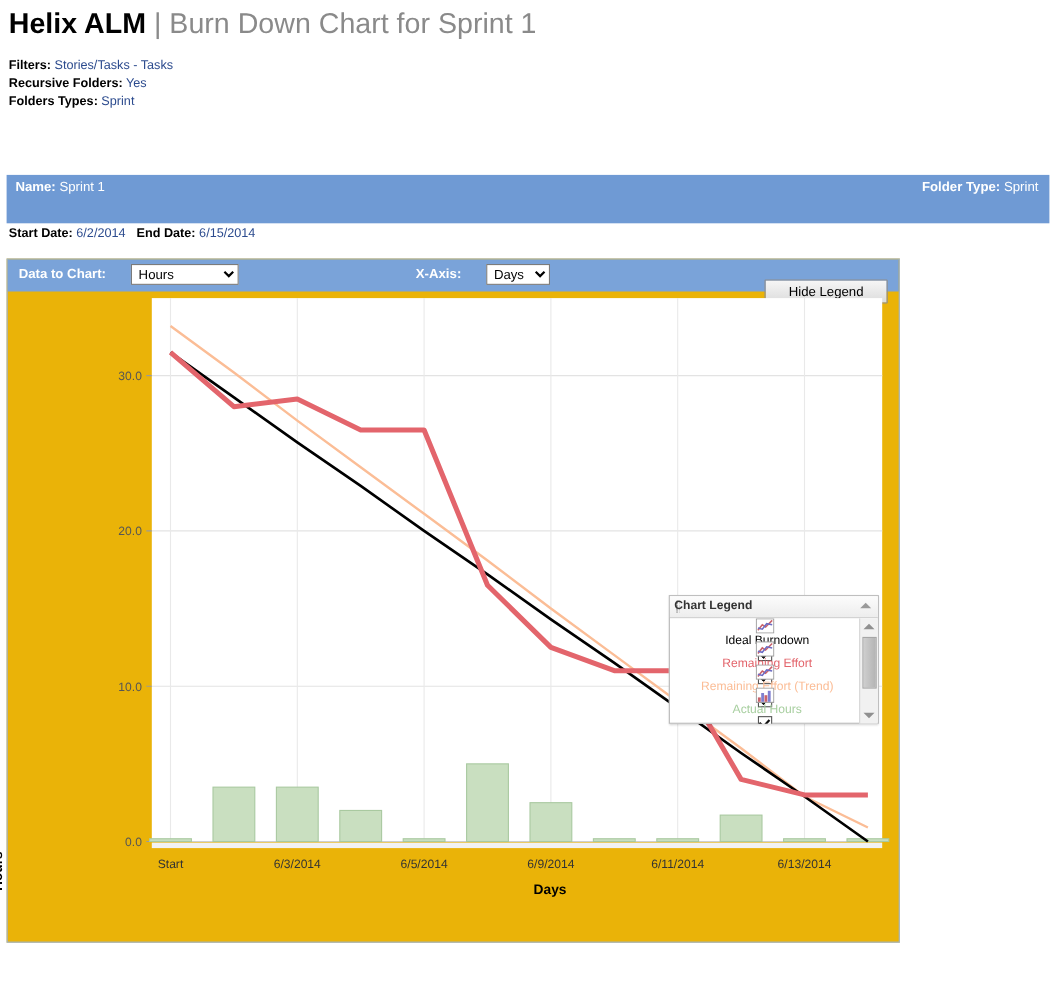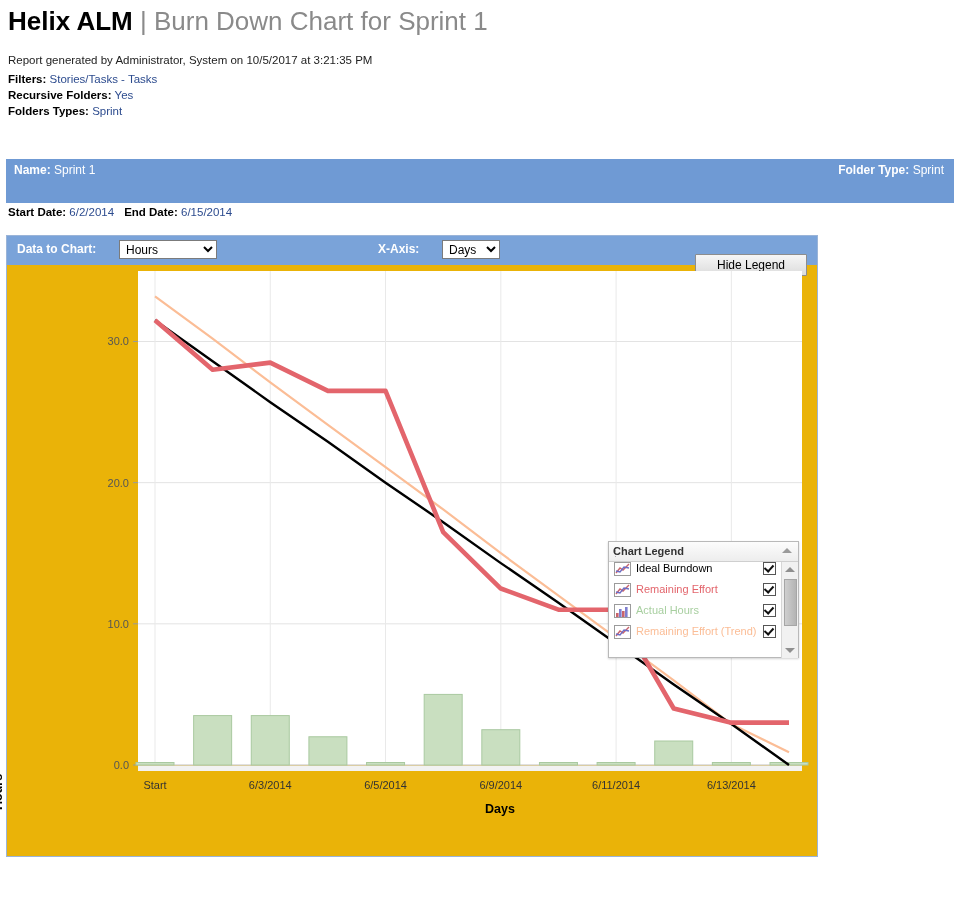--- a/index.html
+++ b/index.html
@@ -105,21 +105,21 @@
   }
   .legend-collapse{
     position:absolute;right:6px;top:6px;width:0;height:0;
     border-left:5px solid transparent;border-right:5px solid transparent;
     border-bottom:5px solid #9a9a9a;cursor:pointer;
   }
   .legend-body{position:relative;height:96px;overflow:hidden;}
   .legend-list{position:absolute;left:0;top:0;width:172px;}
   .leg-row{
     position:relative;height:21px;padding-left:5px;
-    display:flex;align-items:flex-start;
+    display:flex;align-items:center;flex-direction:column;
   }
   .leg-icon{width:17px;height:14px;margin-right:5px;flex:0 0 auto;}
   .leg-text{font-size:11px;white-space:nowrap;flex:1 1 auto;}
   .leg-check{
     width:11px;height:11px;border:1px solid #555;background:#fff;
     margin-right:5px;position:relative;flex:0 0 auto;cursor:pointer;
   }
   .leg-check:after{
     content:"";position:absolute;left:2px;top:0px;width:4px;height:7px;
     border:solid #111;border-width:0 2px 2px 0;transform:rotate(42deg);
@@ -154,21 +154,20 @@
 </head>
 <body>
 
 <div class="page">
 
   <div class="title">
     <span class="brand">Helix ALM</span><span class="sep"> | </span><span class="sub">Burn Down Chart for Sprint 1</span>
   </div>
 
   <div class="meta">
-    <div class="gen">Report generated by Administrator, System on 10/5/2017 at 3:21:35 PM</div>
     <div class="row">
       <b>Filters:</b>
       <span>Stories/Tasks - Tasks</span>
     </div>
     <div class="row">
       <b>Recursive Folders:</b>
       <span>Yes</span>
     </div>
     <div class="row">
       <b>Folders Types:</b>
@@ -278,35 +277,35 @@
                 <rect x="0.5" y="0.5" width="16" height="13" fill="#fff" stroke="#9b9b9b"></rect>
                 <polyline points="2,11 6,6 9,8 15,2" fill="none" stroke="#c9636b" stroke-width="1.4"></polyline>
                 <polyline points="2,9 6,10 10,5 15,6" fill="none" stroke="#6d6dc4" stroke-width="1.4"></polyline>
               </svg>
               <span class="leg-text" style="color: rgb(227, 101, 108);">Remaining Effort</span>
               <span class="leg-check"></span>
             </div>
             <div class="leg-row">
               <svg class="leg-icon" viewBox="0 0 17 14">
                 <rect x="0.5" y="0.5" width="16" height="13" fill="#fff" stroke="#9b9b9b"></rect>
+                <polyline points="2,11 6,6 9,8 15,2" fill="none" stroke="#c9636b" stroke-width="1.4"></polyline>
+                <polyline points="2,9 6,10 10,5 15,6" fill="none" stroke="#6d6dc4" stroke-width="1.4"></polyline>
+              </svg>
+              <span class="leg-text" style="color: rgb(251, 189, 150);">Remaining Effort (Trend)</span>
+              <span class="leg-check"></span>
+            </div>
+            <div class="leg-row">
+              <svg class="leg-icon" viewBox="0 0 17 14">
+                <rect x="0.5" y="0.5" width="16" height="13" fill="#fff" stroke="#9b9b9b"></rect>
                 <rect x="2" y="9" width="2.6" height="4" fill="#c9636b"></rect>
                 <rect x="5" y="5" width="2.6" height="8" fill="#7f7fd0"></rect>
                 <rect x="8" y="7" width="2.6" height="6" fill="#c9636b"></rect>
                 <rect x="11" y="3" width="2.6" height="10" fill="#7f7fd0"></rect>
               </svg>
               <span class="leg-text" style="color: rgb(168, 207, 160);">Actual Hours</span>
-              <span class="leg-check"></span>
-            </div>
-            <div class="leg-row">
-              <svg class="leg-icon" viewBox="0 0 17 14">
-                <rect x="0.5" y="0.5" width="16" height="13" fill="#fff" stroke="#9b9b9b"></rect>
-                <polyline points="2,11 6,6 9,8 15,2" fill="none" stroke="#c9636b" stroke-width="1.4"></polyline>
-                <polyline points="2,9 6,10 10,5 15,6" fill="none" stroke="#6d6dc4" stroke-width="1.4"></polyline>
-              </svg>
-              <span class="leg-text" style="color: rgb(251, 189, 150);">Remaining Effort (Trend)</span>
               <span class="leg-check"></span>
             </div>
           </div>
         <div class="leg-scroll">
           <span class="leg-arrow up"></span>
           <span class="leg-thumb"></span>
           <span class="leg-arrow down"></span>
         </div>
       </div>
     </div>

